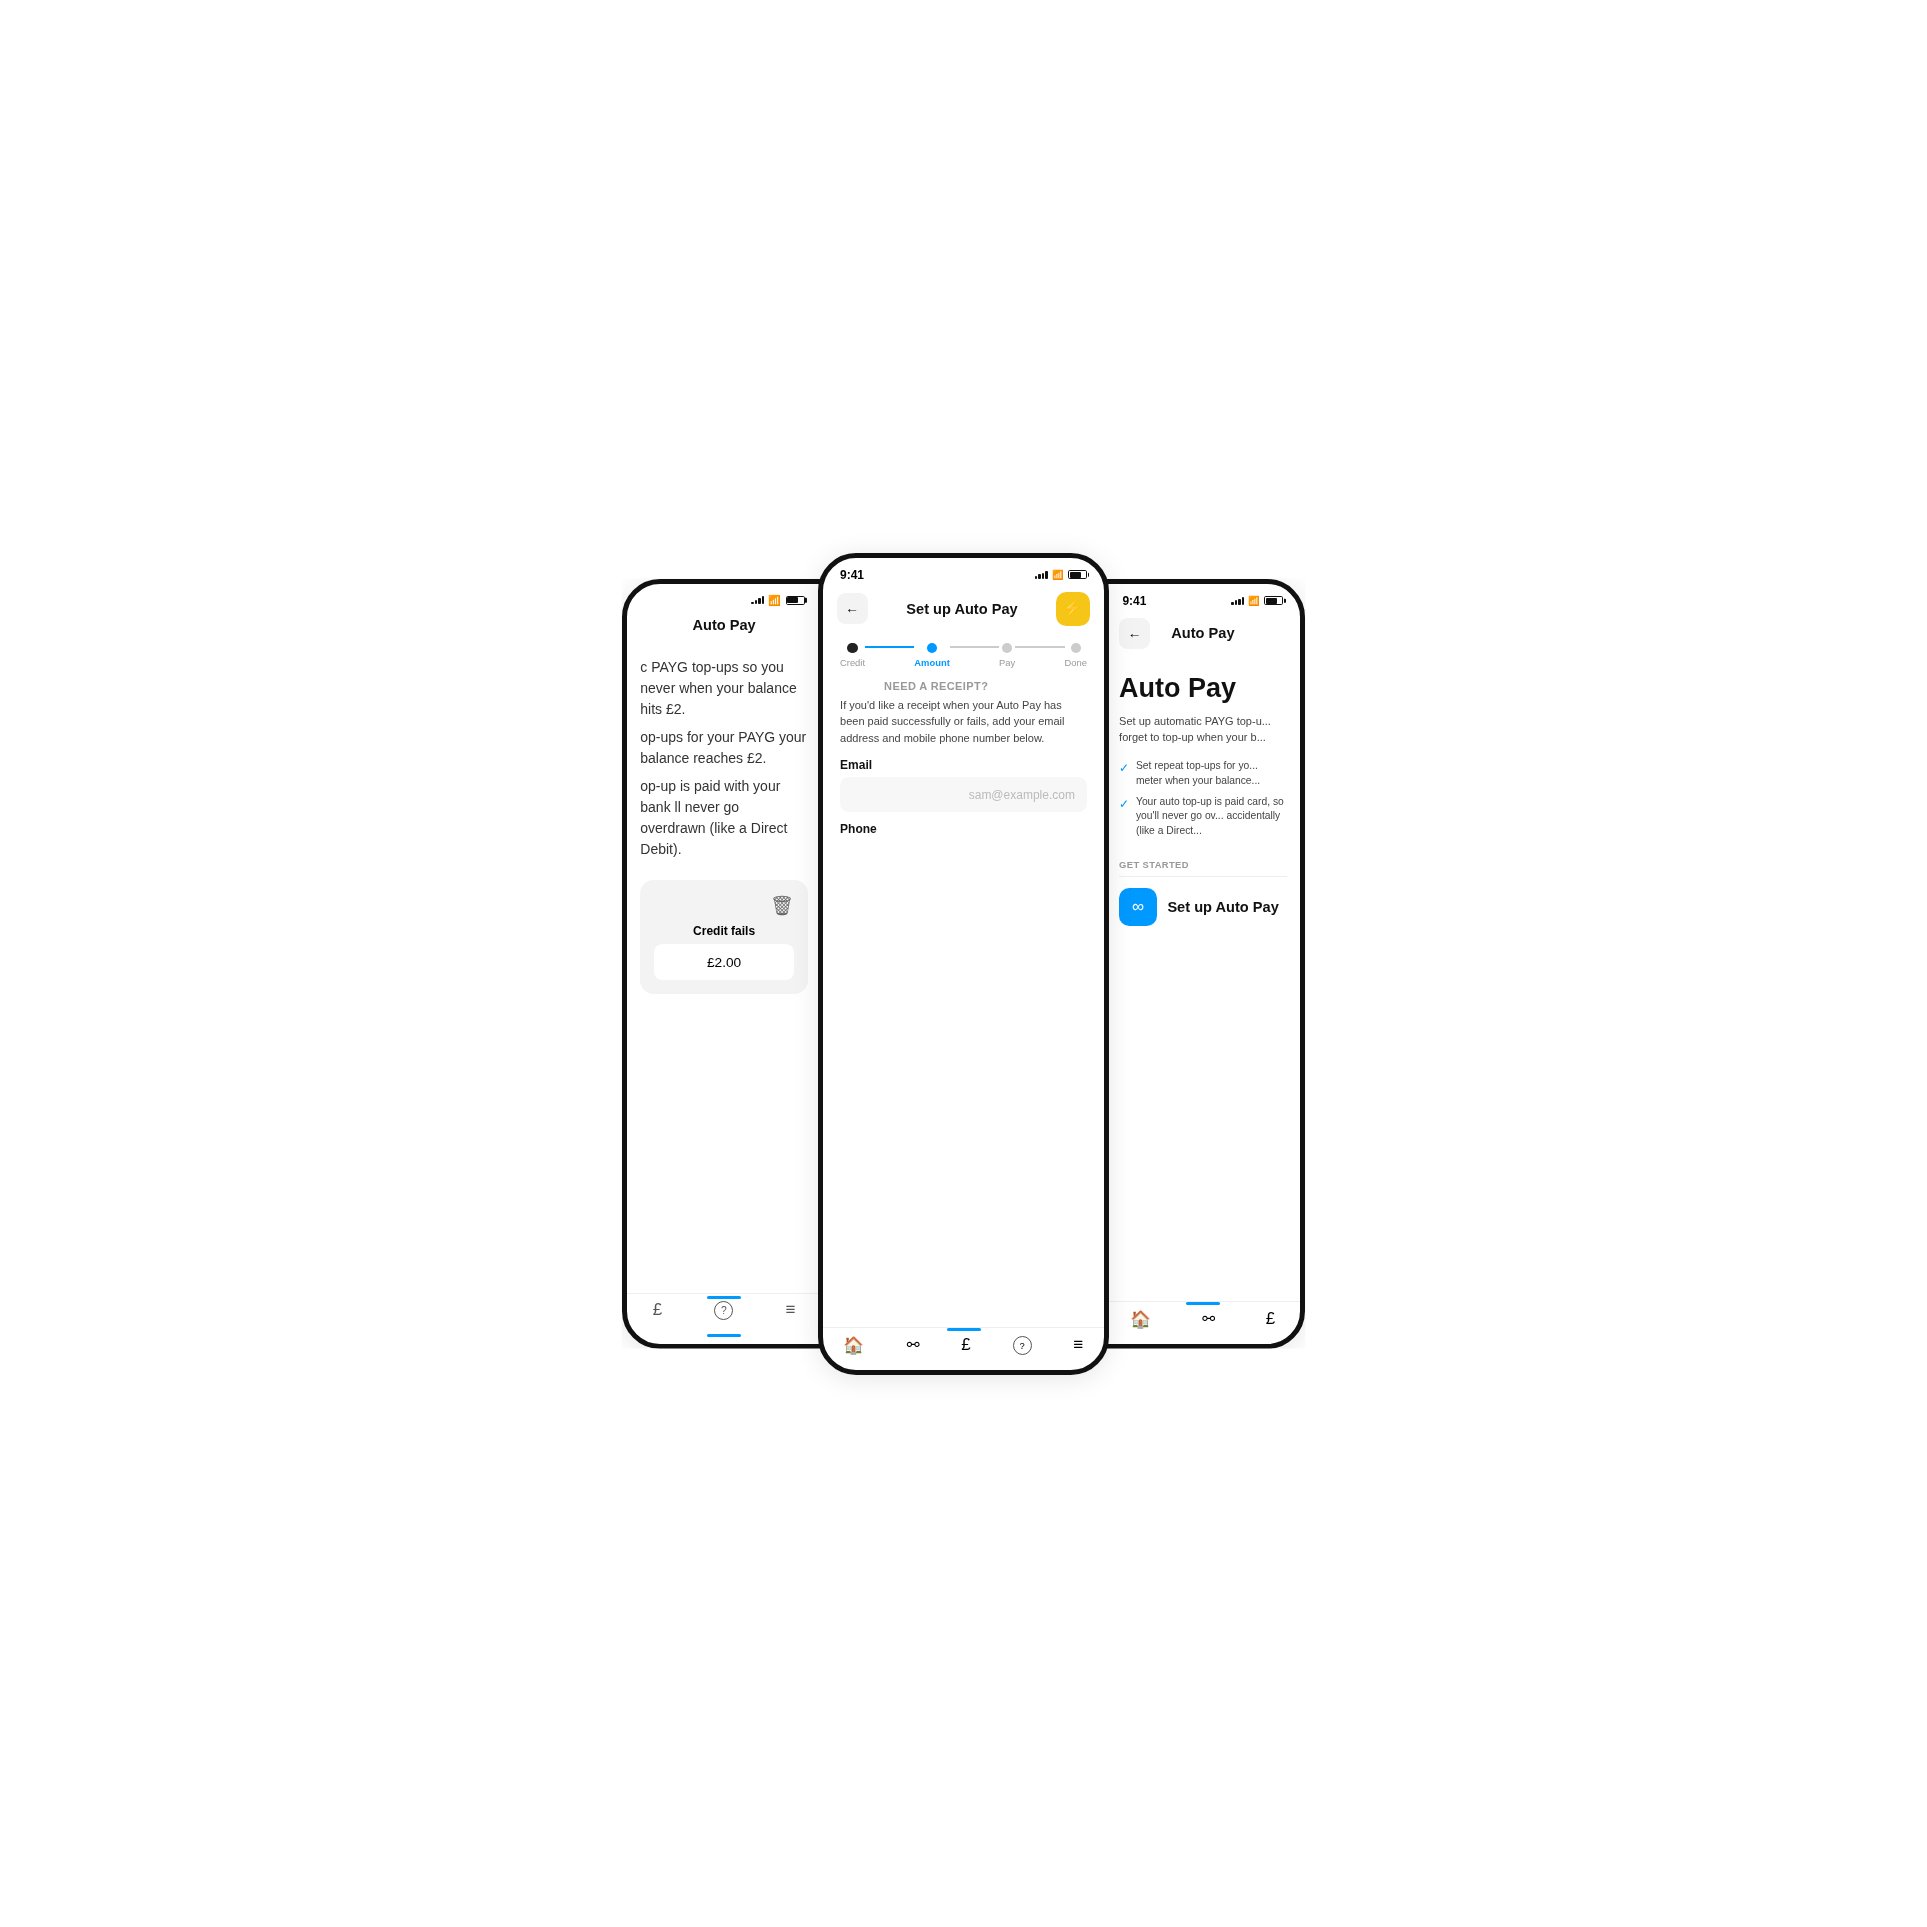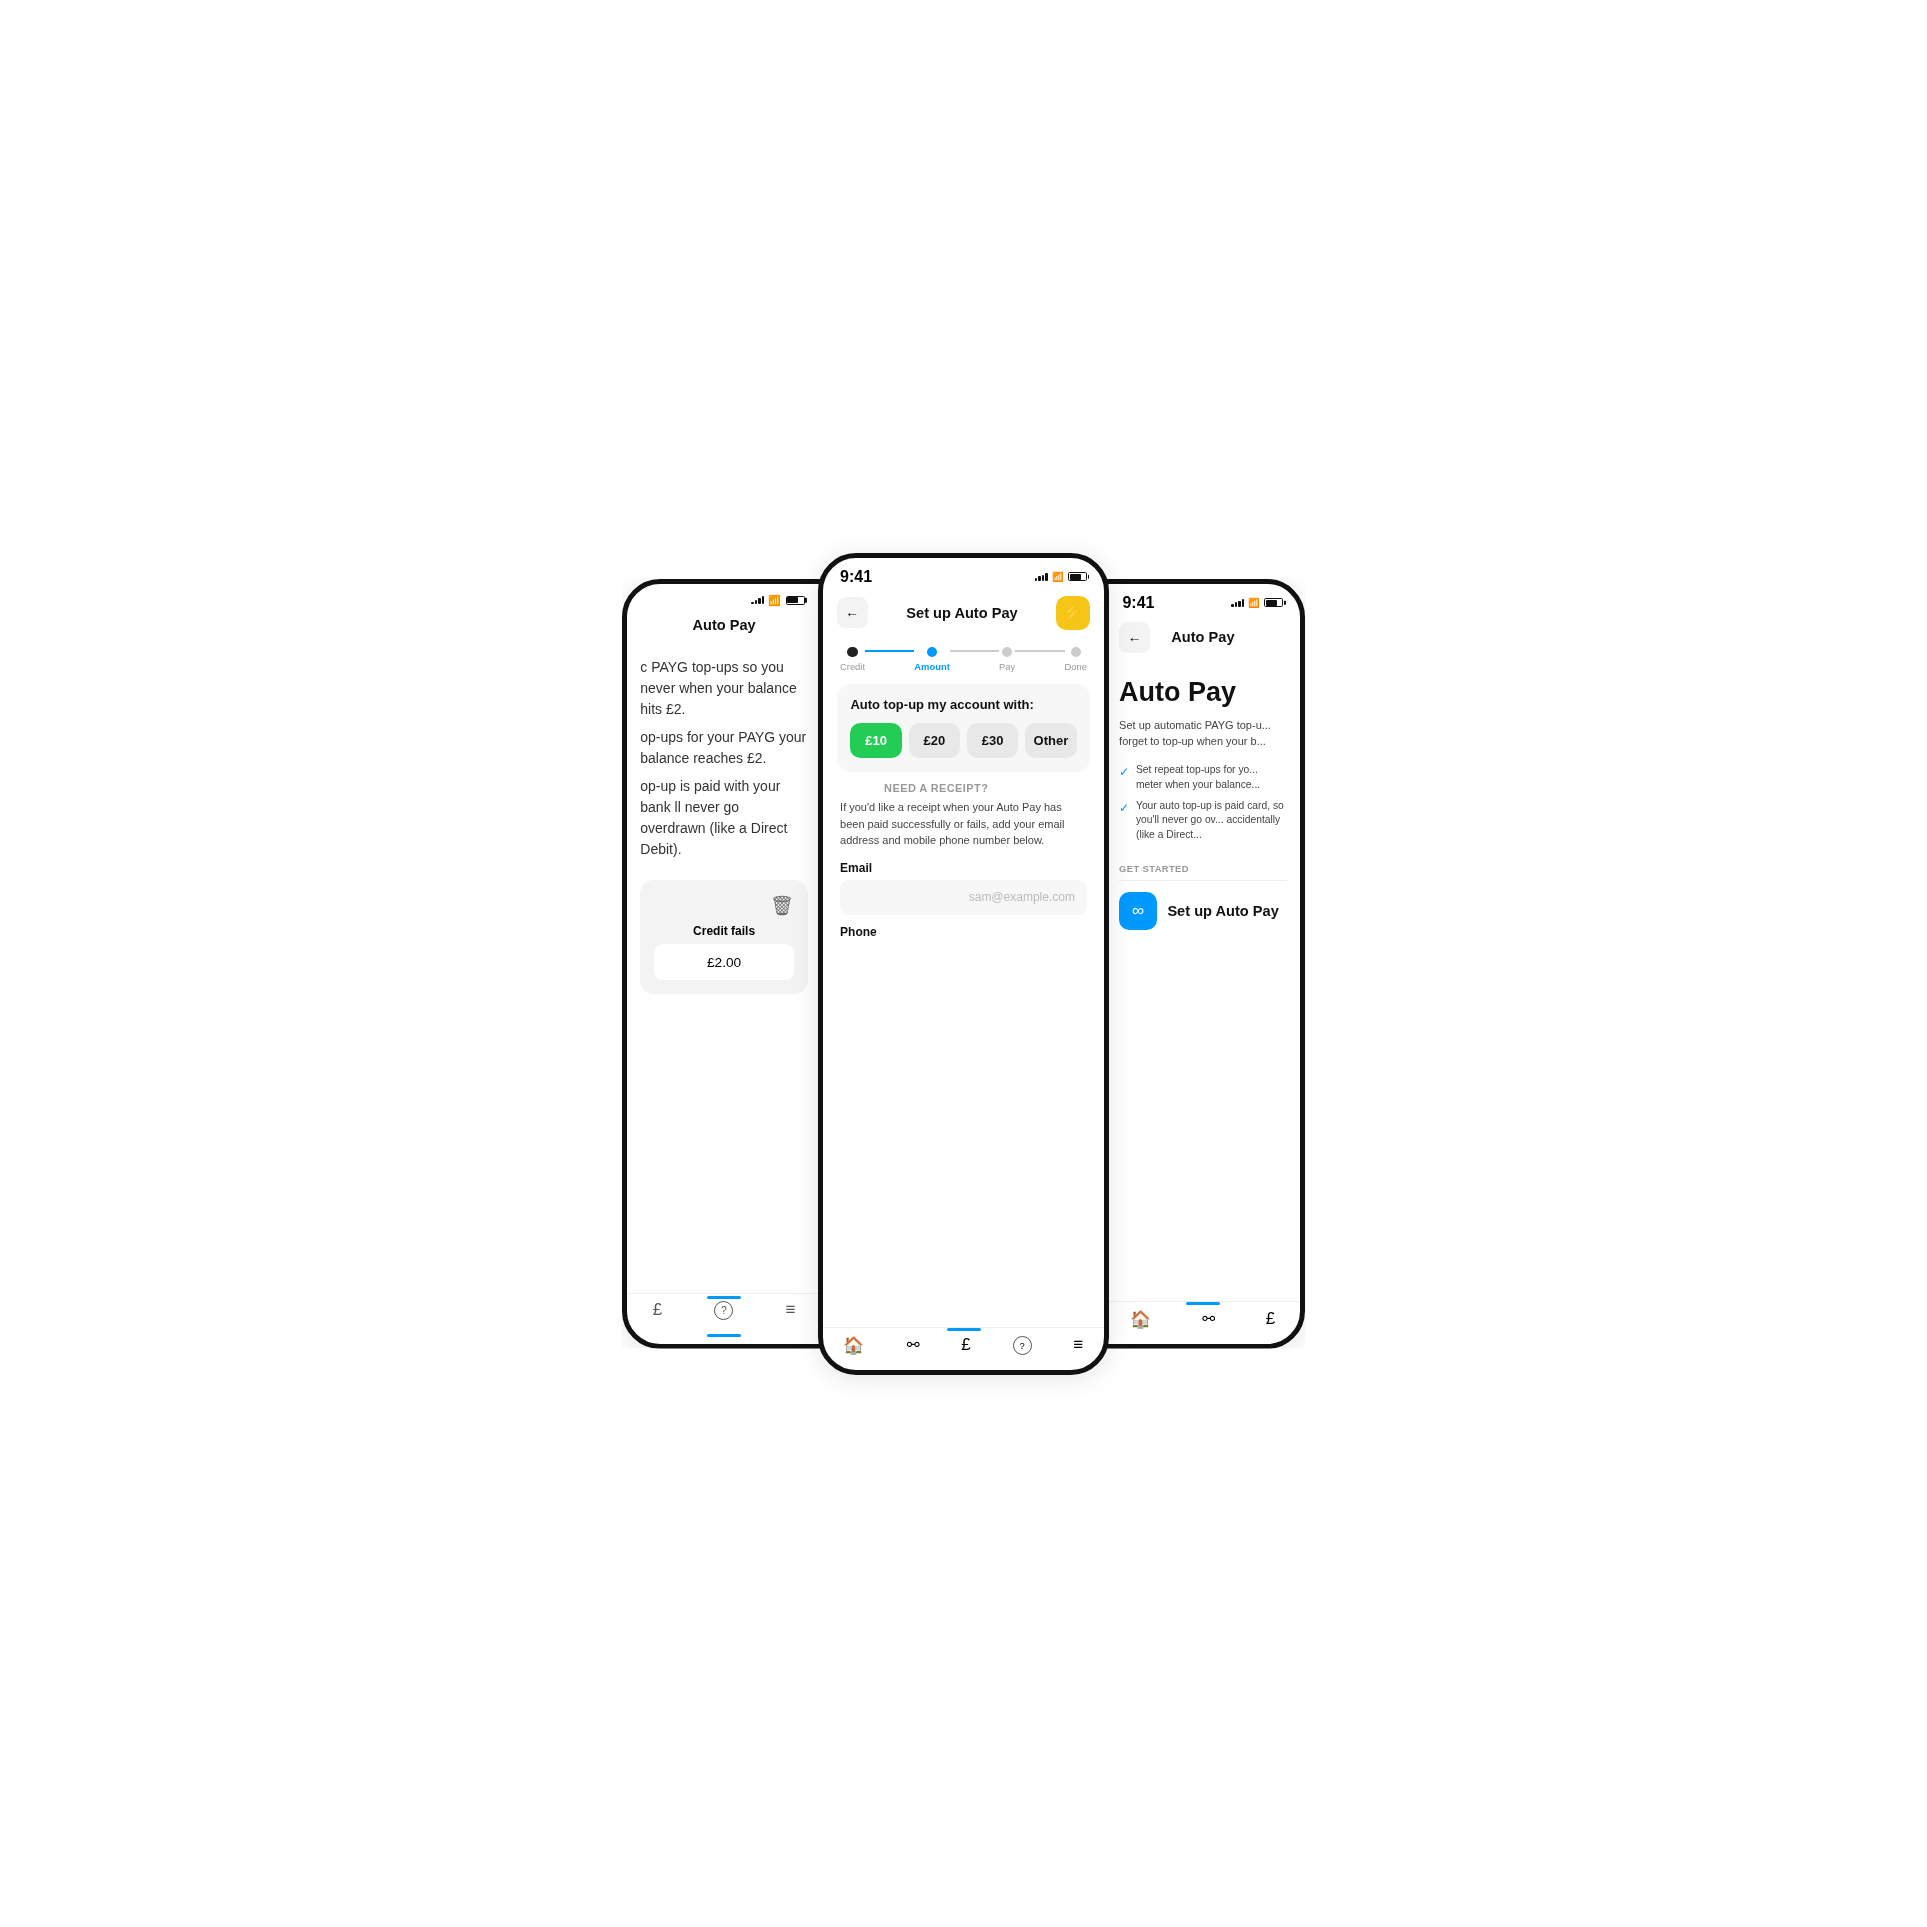--- a/index.html
+++ b/index.html
@@ -55,21 +55,21 @@
     
     .status-bar {
       display: flex;
       justify-content: space-between;
       align-items: center;
       padding: 10.3px 17px 3.4px;
       font-size: 11px;
       font-weight: 600;
       flex-shrink: 0;
     }
-    .status-time { font-size: 16px; font-weight: 700; }
+    .status-time { font-size: 12px; font-weight: 700; }
     .status-icons { display: flex; align-items: center; gap: 4.3px; }
     .signal-bars { display: flex; align-items: flex-end; gap: 0.9px; }
     .signal-bar { width: 2.6px; background: #111; border-radius: 0.9px; }
     .wifi-icon { font-size: 10.3px; }
     .battery-icon {
       width: 19px; height: 9.4px;
       border: 1.7px solid #111;
       border-radius: 1.7px;
       position: relative;
       display: flex; align-items: center; padding: 0.9px;
@@ -456,29 +456,20 @@
 
         <div class="step-node">
           <div class="step-node-dot"></div>
           <span class="step-node-label">Done</span>
         </div>
       </div>
     </div>
 
     <div class="content" style="margin-top:12px;">
 
-      <div class="card">
-        <div class="card-title">Auto top-up my account with:</div>
-        <div class="amount-options">
-          <div class="amount-btn selected">£10</div>
-          <div class="amount-btn">£20</div>
-          <div class="amount-btn">£30</div>
-          <div class="amount-btn">Other</div>
-        </div>
-      </div>
 
 
       <div class="receipt-section">
         <div class="receipt-label">NEED A RECEIPT?</div>
         <p class="receipt-desc">If you'd like a receipt when your Auto Pay has been paid successfully or fails, add your email address and mobile phone number below.</p>
         <div class="field-label">Email</div>
         <div class="field-input" style="color:#bbb;">
           <span>sam@example.com</span>
         </div>
         <div class="field-label">Phone</div>

